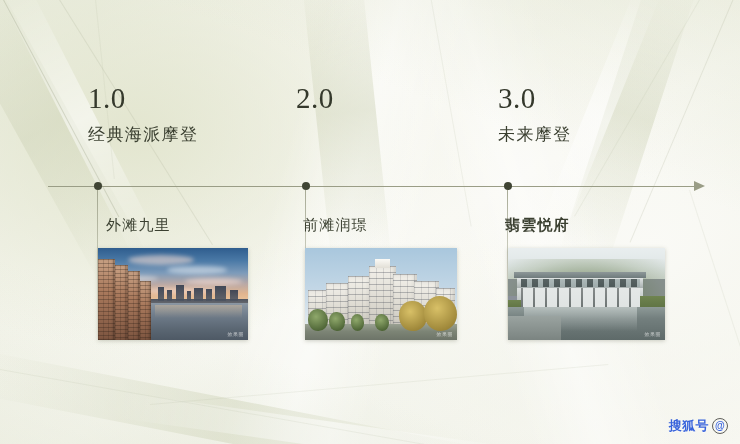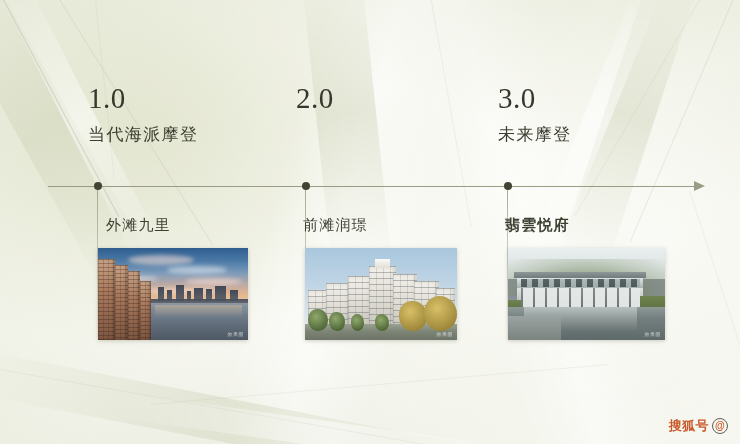--- a/index.html
+++ b/index.html
@@ -259,21 +259,21 @@
   
   .watermark {
     position: absolute;
     right: 12px;
     bottom: 9px;
     display: flex;
     align-items: center;
     gap: 3px;
     font-size: 13px;
     font-weight: bold;
-    color: #c2410c;
+    color: #1d4ed8;
     letter-spacing: 0.4px;
     opacity: 0.88;
     text-shadow: 0 1px 0 rgba(255,255,255,0.65);
   }
   .wm-at {
     display: inline-flex;
     align-items: center;
     justify-content: center;
     width: 14px; height: 14px;
     border-radius: 50%;
@@ -316,21 +316,21 @@
   <div class="node-dot" style="left:94px;"></div>
   <div class="node-dot" style="left:302px;"></div>
   <div class="node-dot" style="left:504px;"></div>
 
   <div class="node-stem" style="left:97px;"></div>
   <div class="node-stem" style="left:305px;"></div>
   <div class="node-stem" style="left:507px;"></div>
 
   <div class="stage" style="left:88px; top:84px;">
     <div class="stage-num">1.0</div>
-    <div class="stage-sub">当代海派摩登</div>
+    <div class="stage-sub">经典海派摩登</div>
   </div>
   <div class="stage-proj" style="left:106px; top:217px;">外滩九里</div>
 
   <div class="photo" style="left:98px; top:248px; width:150px; height:92px;">
     <div class="p1-sky"></div>
     <div class="p1-cloud" style="left:20%;  top:8%;  width:44%; height:11%;"></div>
     <div class="p1-cloud w" style="left:46%;  top:20%; width:40%; height:8%;"></div>
     <div class="p1-cloud" style="left:58%;  top:33%; width:38%; height:7%;"></div>
     <div class="p1-cloud w" style="left:10%;  top:30%; width:30%; height:6%;"></div>
     <div class="p1-cloud" style="left:30%;  top:44%; width:52%; height:6%;"></div>

